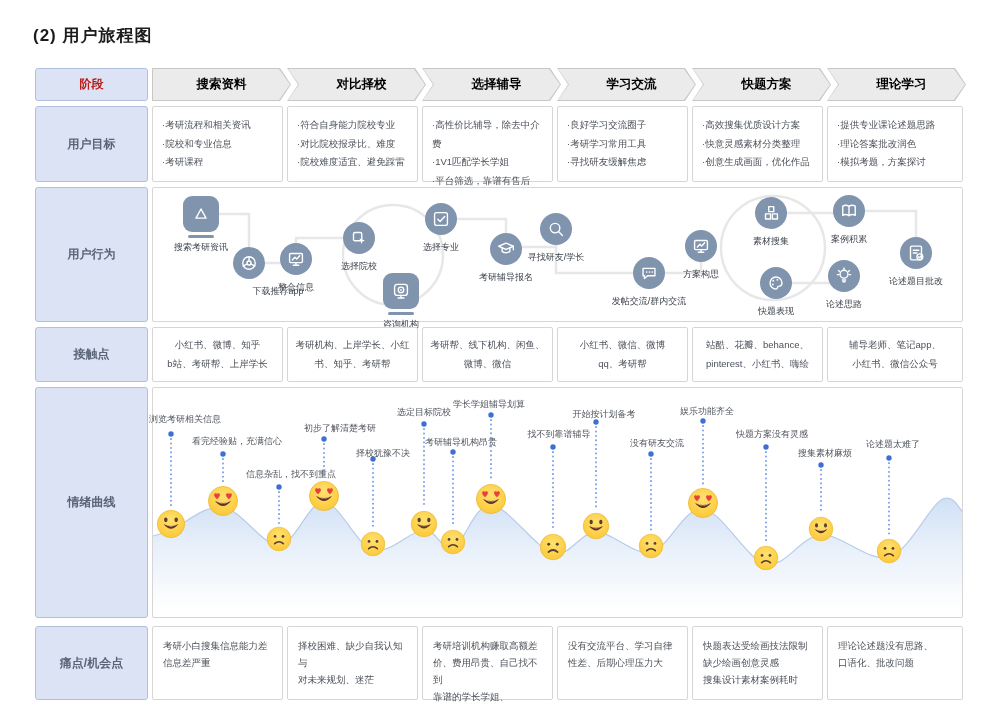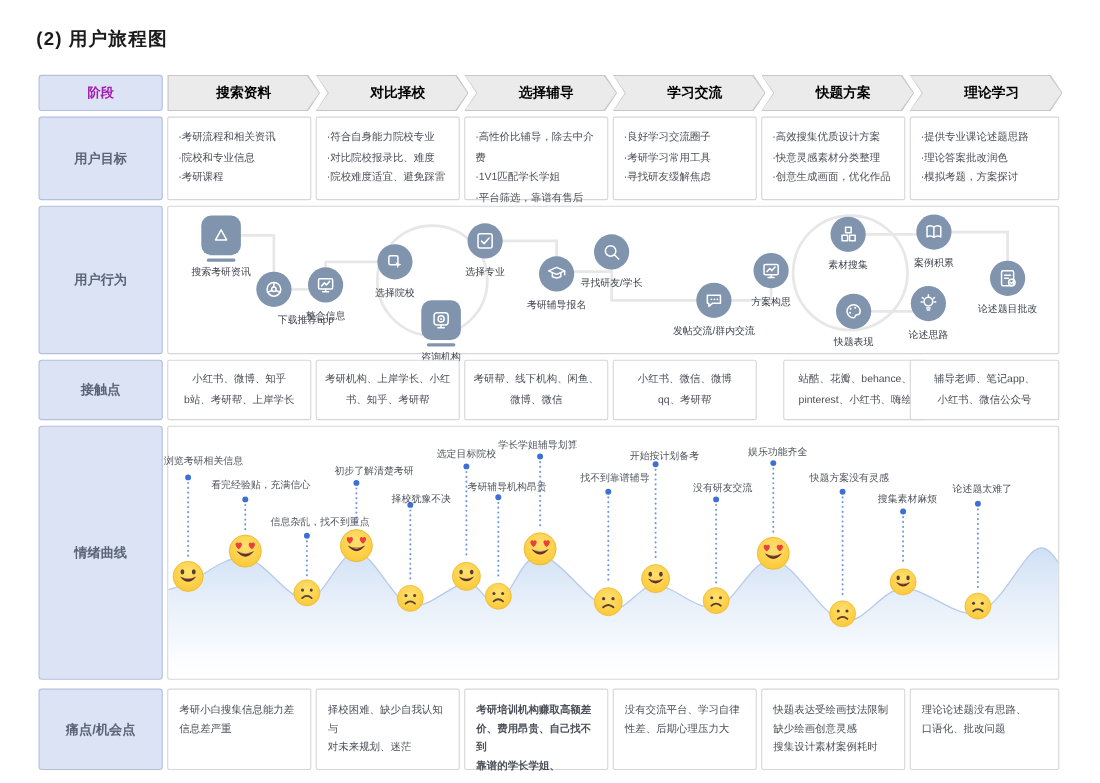--- a/index.html
+++ b/index.html
@@ -2,21 +2,21 @@
 <html><head>
 <meta charset="utf-8">
 <style>
   html,body{margin:0;padding:0;background:#fff;}
   .canvas{position:relative;width:1000px;height:712px;background:#fff;overflow:hidden;
           font-family:"Liberation Sans","DejaVu Sans",sans-serif;}
   .title{position:absolute;left:33px;top:24px;margin:0;font-size:17px;font-weight:700;color:#1b1b1b;letter-spacing:1px;}
   
   .rlabel{position:absolute;left:35px;width:113px;background:#dce3f4;border:1px solid #b2bfdd;border-radius:3px;
           display:flex;align-items:center;justify-content:center;font-size:12px;font-weight:600;color:#596476;box-sizing:border-box;}
-  .rlabel.muted{color:#a21caf;}
+  .rlabel.muted{color:#b91c1c;}
   .lb-stage{top:68px;height:33px}
   .lb-goals{top:106px;height:76px}
   .lb-behavior{top:187px;height:135px}
   .lb-touch{top:327px;height:55px}
   .lb-emotion{top:387px;height:231px}
   .lb-pain{top:626px;height:74px}
   
   .crow{position:absolute;left:152px;width:815px;}
   #stages{top:68px;height:33px;}
   #goals-row{top:106px;height:76px;}
@@ -245,21 +245,21 @@
     </div>
   <div id="touch-row" class="crow">
       <div class="cell touch" style="left: 0px; width: 131px;">小红书、微博、知乎
 b站、考研帮、上岸学长</div>
       <div class="cell touch" style="left: 135px; width: 131px;">考研机构、上岸学长、小红
 书、知乎、考研帮</div>
       <div class="cell touch" style="left: 270px; width: 131px;">考研帮、线下机构、闲鱼、
 微博、微信</div>
       <div class="cell touch" style="left: 405px; width: 131px;">小红书、微信、微博
 qq、考研帮</div>
-      <div class="cell touch" style="left: 560px; width: 131px;">站酷、花瓣、behance、
+      <div class="cell touch" style="left: 540px; width: 131px;">站酷、花瓣、behance、
 pinterest、小红书、嗨绘</div>
       <div class="cell touch" style="left: 675px; width: 136px;">辅导老师、笔记app、
 小红书、微信公众号</div>
     </div>
   <div id="emotion-cell" class="bigcell">
       <svg width="809" height="229" style="position:absolute;left:0;top:0">
         <defs>
           <linearGradient id="areaG" x1="0" y1="0" x2="0" y2="1">
             <stop offset="0%" stop-color="#cddef4" stop-opacity="0.95"></stop>
             <stop offset="70%" stop-color="#e9f1fb" stop-opacity="0.55"></stop>
@@ -531,21 +531,21 @@
           <circle cx="23.5" cy="14.5" r="1.9" fill="#573f33"></circle>
           <path d="M12 24.5 Q18 19.2 24 24.5" stroke="#573f33" stroke-width="2.2" fill="none" stroke-linecap="round"></path>
         </svg>
       </div>
     </div>
   <div id="pain-row" class="crow">
       <div class="cell pain" style="left: 0px; width: 131px;">考研小白搜集信息能力差
 信息差严重</div>
       <div class="cell pain" style="left: 135px; width: 131px;">择校困难、缺少自我认知与
 对未来规划、迷茫</div>
-      <div class="cell pain" style="left: 270px; width: 131px; font-weight: bold;">考研培训机构赚取高额差
+      <div class="cell pain" style="left: 270px; width: 131px;">考研培训机构赚取高额差
 价、费用昂贵、自己找不到
 靠谱的学长学姐、</div>
       <div class="cell pain" style="left: 405px; width: 131px;">没有交流平台、学习自律
 性差、后期心理压力大</div>
       <div class="cell pain" style="left: 540px; width: 131px;">快题表达受绘画技法限制
 缺少绘画创意灵感
 搜集设计素材案例耗时</div>
       <div class="cell pain" style="left: 675px; width: 136px;">理论论述题没有思路、
 口语化、批改问题</div>
     </div>

